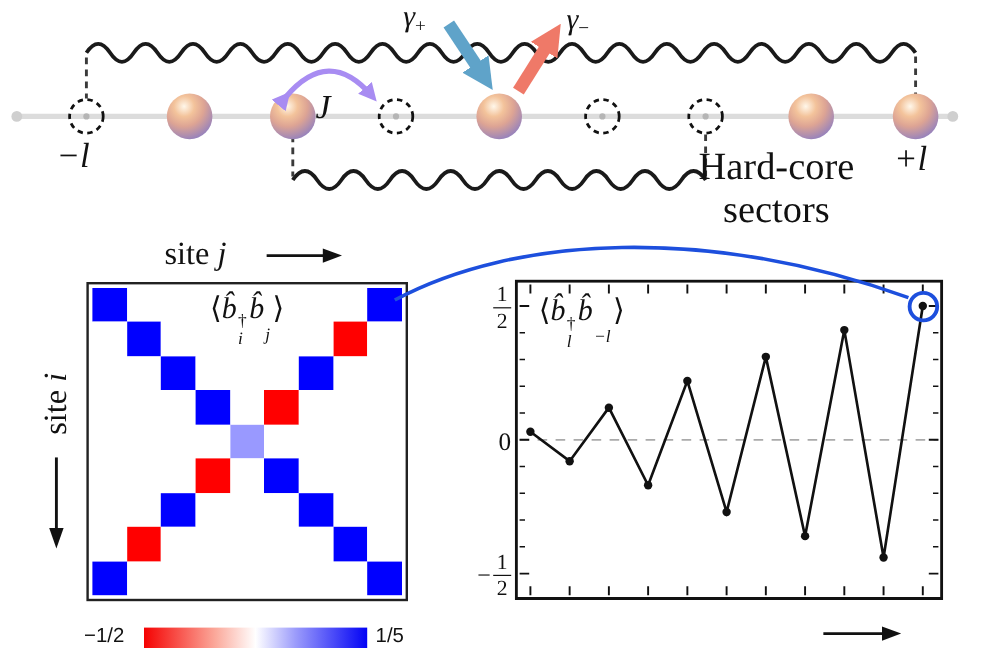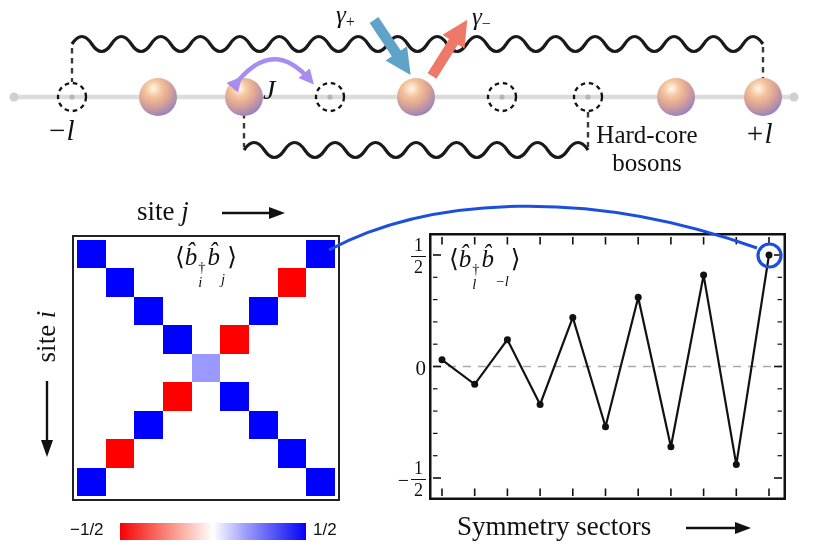--- a/index.html
+++ b/index.html
@@ -6,21 +6,21 @@
   #fig{position:relative;width:839px;height:554px;background:#fff;overflow:hidden;
        font-family:"Liberation Serif","DejaVu Serif",serif;color:#111;}
   svg{display:block;}
   .abs{position:absolute;}
   .it{font-style:italic;}
   .lbl{position:absolute;color:#111;white-space:nowrap;}
   .gamma{font-size:25px;}
   .gsub{font-size:64%;vertical-align:-0.28em;}
   .edge-lbl{font-size:29px;}
   .hop-lbl{font-size:28px;}
-  .bosons-lbl{font-size:25px;line-height:1.12;text-align:center;}
+  .bosons-lbl{font-size:32px;line-height:1.12;text-align:center;}
   .axis-lbl{font-size:27px;}
   .vlabel-box{position:absolute;left:22px;top:282px;width:50px;height:108px;
               display:flex;align-items:center;justify-content:center;}
   .vlabel-box .rot{transform:rotate(-90deg);white-space:nowrap;font-size:27px;}
   .hm-frame{position:absolute;left:72px;top:235px;width:268px;height:266px;
             border:2.5px solid #222;box-sizing:border-box;background:#fff;}
   .hm-grid{position:absolute;left:3px;top:3px;right:3px;bottom:3px;
            display:grid;grid-template-columns:repeat(9,1fr);grid-template-rows:repeat(9,1fr);}
   .math-title{font-size:25px;}
   .hm-title{left:72px;top:242px;width:268px;text-align:center;}
@@ -96,21 +96,21 @@
     <line x1="432" y1="76" x2="459" y2="33" stroke="#ef7968" stroke-width="10.5" marker-end="url(#mhead-red)"></line>
   </svg>
 
   <div class="lbl gamma" style="left:336px;top:1px;"><span class="it">γ</span><span class="gsub">+</span></div>
   <div class="lbl gamma" style="left:472px;top:3px;"><span class="it">γ</span><span class="gsub">−</span></div>
   <div class="lbl hop-lbl it" style="left:263px;top:74px;">J</div>
   <div class="lbl edge-lbl it" style="left:47px;top:114px;">−l</div>
   <div class="lbl edge-lbl it" style="left:745px;top:117px;">+l</div>
   <div class="lbl bosons-lbl" style="left:567px;top:121px;width:160px;">
     <div>Hard-core</div>
-    <div>bosons</div>
+    <div>sectors</div>
   </div>
 
   <div class="lbl axis-lbl" style="left:137px;top:196px;"><span>site</span>&nbsp;<span class="it">j</span></div>
   <svg class="abs" style="left:222px;top:205px;" width="64" height="16">
     <line x1="0" y1="8" x2="50" y2="8" stroke="#111" stroke-width="2.4"></line>
       <polygon points="47,2 47,14 63,8" fill="#111"></polygon>
   </svg>
 
   <div class="vlabel-box">
     <span class="rot"><span>site</span>&nbsp;<span class="it">i</span></span>
@@ -208,21 +208,21 @@
   <div class="lbl math-title hm-title"><span>⟨</span><span class="it">b̂</span><span class="ss">
         <span class="sup">†</span>
         <span class="sub">i</span>
       </span><span class="it">b̂</span><span class="ss">
         <span class="sup"></span>
         <span class="sub">j</span>
       </span><span>⟩</span></div>
 
   <div class="cbar"></div>
   <div class="cbar-lbl cbar-min">−1/2</div>
-  <div class="cbar-lbl cbar-max">1/2</div>
+  <div class="cbar-lbl cbar-max">1/5</div>
 
   <svg id="plot-svg" class="abs" style="left:429px;top:233px;" width="357" height="267" viewBox="0 0 357 267">
     <rect x="1.25" y="1.25" width="354.5" height="264.5" fill="#fff" stroke="#111" stroke-width="2.5"></rect>
     <line x1="4" y1="133.5" x2="353" y2="133.5" stroke="#aaa" stroke-width="1.4" stroke-dasharray="8,7"></line>
     <g id="plot-ticks">
         <line x1="13" y1="263" x2="13" y2="255.5" stroke="#111" stroke-width="1.6"></line>
         <line x1="13" y1="4" x2="13" y2="11.5" stroke="#111" stroke-width="1.6"></line>
         <line x1="45.7" y1="263" x2="45.7" y2="255.5" stroke="#111" stroke-width="1.6"></line>
         <line x1="45.7" y1="4" x2="45.7" y2="11.5" stroke="#111" stroke-width="1.6"></line>
         <line x1="78.4" y1="263" x2="78.4" y2="255.5" stroke="#111" stroke-width="1.6"></line>
@@ -295,21 +295,20 @@
   </div>
   <div class="yt" style="top:358px;font-size:21px;">0</div>
   <div class="yt yt-neg" style="top:459px;">
     <span>−</span>
       <span class="frac">
         <span class="num">1</span>
         <span class="den">2</span>
       </span>
   </div>
 
-  <div class="lbl axis-lbl" style="left:457px;top:511px;">Symmetry sectors</div>
   <svg class="abs" style="left:686px;top:520px;" width="66" height="16">
     <line x1="0" y1="8" x2="52" y2="8" stroke="#111" stroke-width="2.4"></line>
       <polygon points="49,2 49,14 65,8" fill="#111"></polygon>
   </svg>
 
   <svg class="abs noptr" style="left:0;top:0;z-index:5;" width="839" height="554" viewBox="0 0 839 554">
     <path d="M329 250 C 430 196 590 188 757 248" fill="none" stroke="#1d4fdd" stroke-width="3"></path>
     <circle cx="769.5" cy="255.5" r="11.5" fill="none" stroke="#1d4fdd" stroke-width="3.2"></circle>
   </svg>
 

